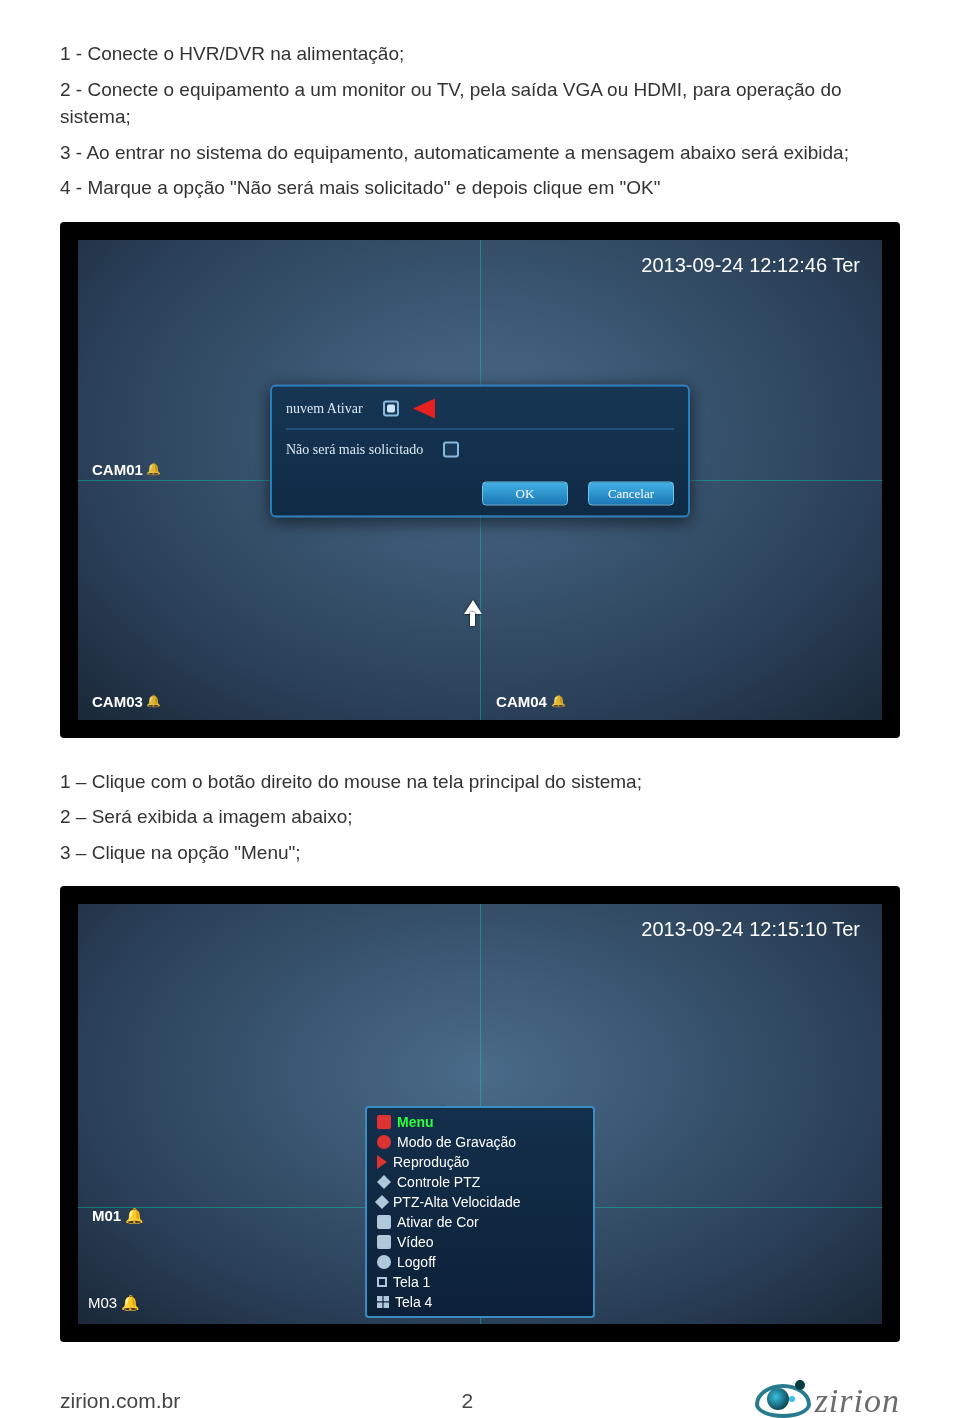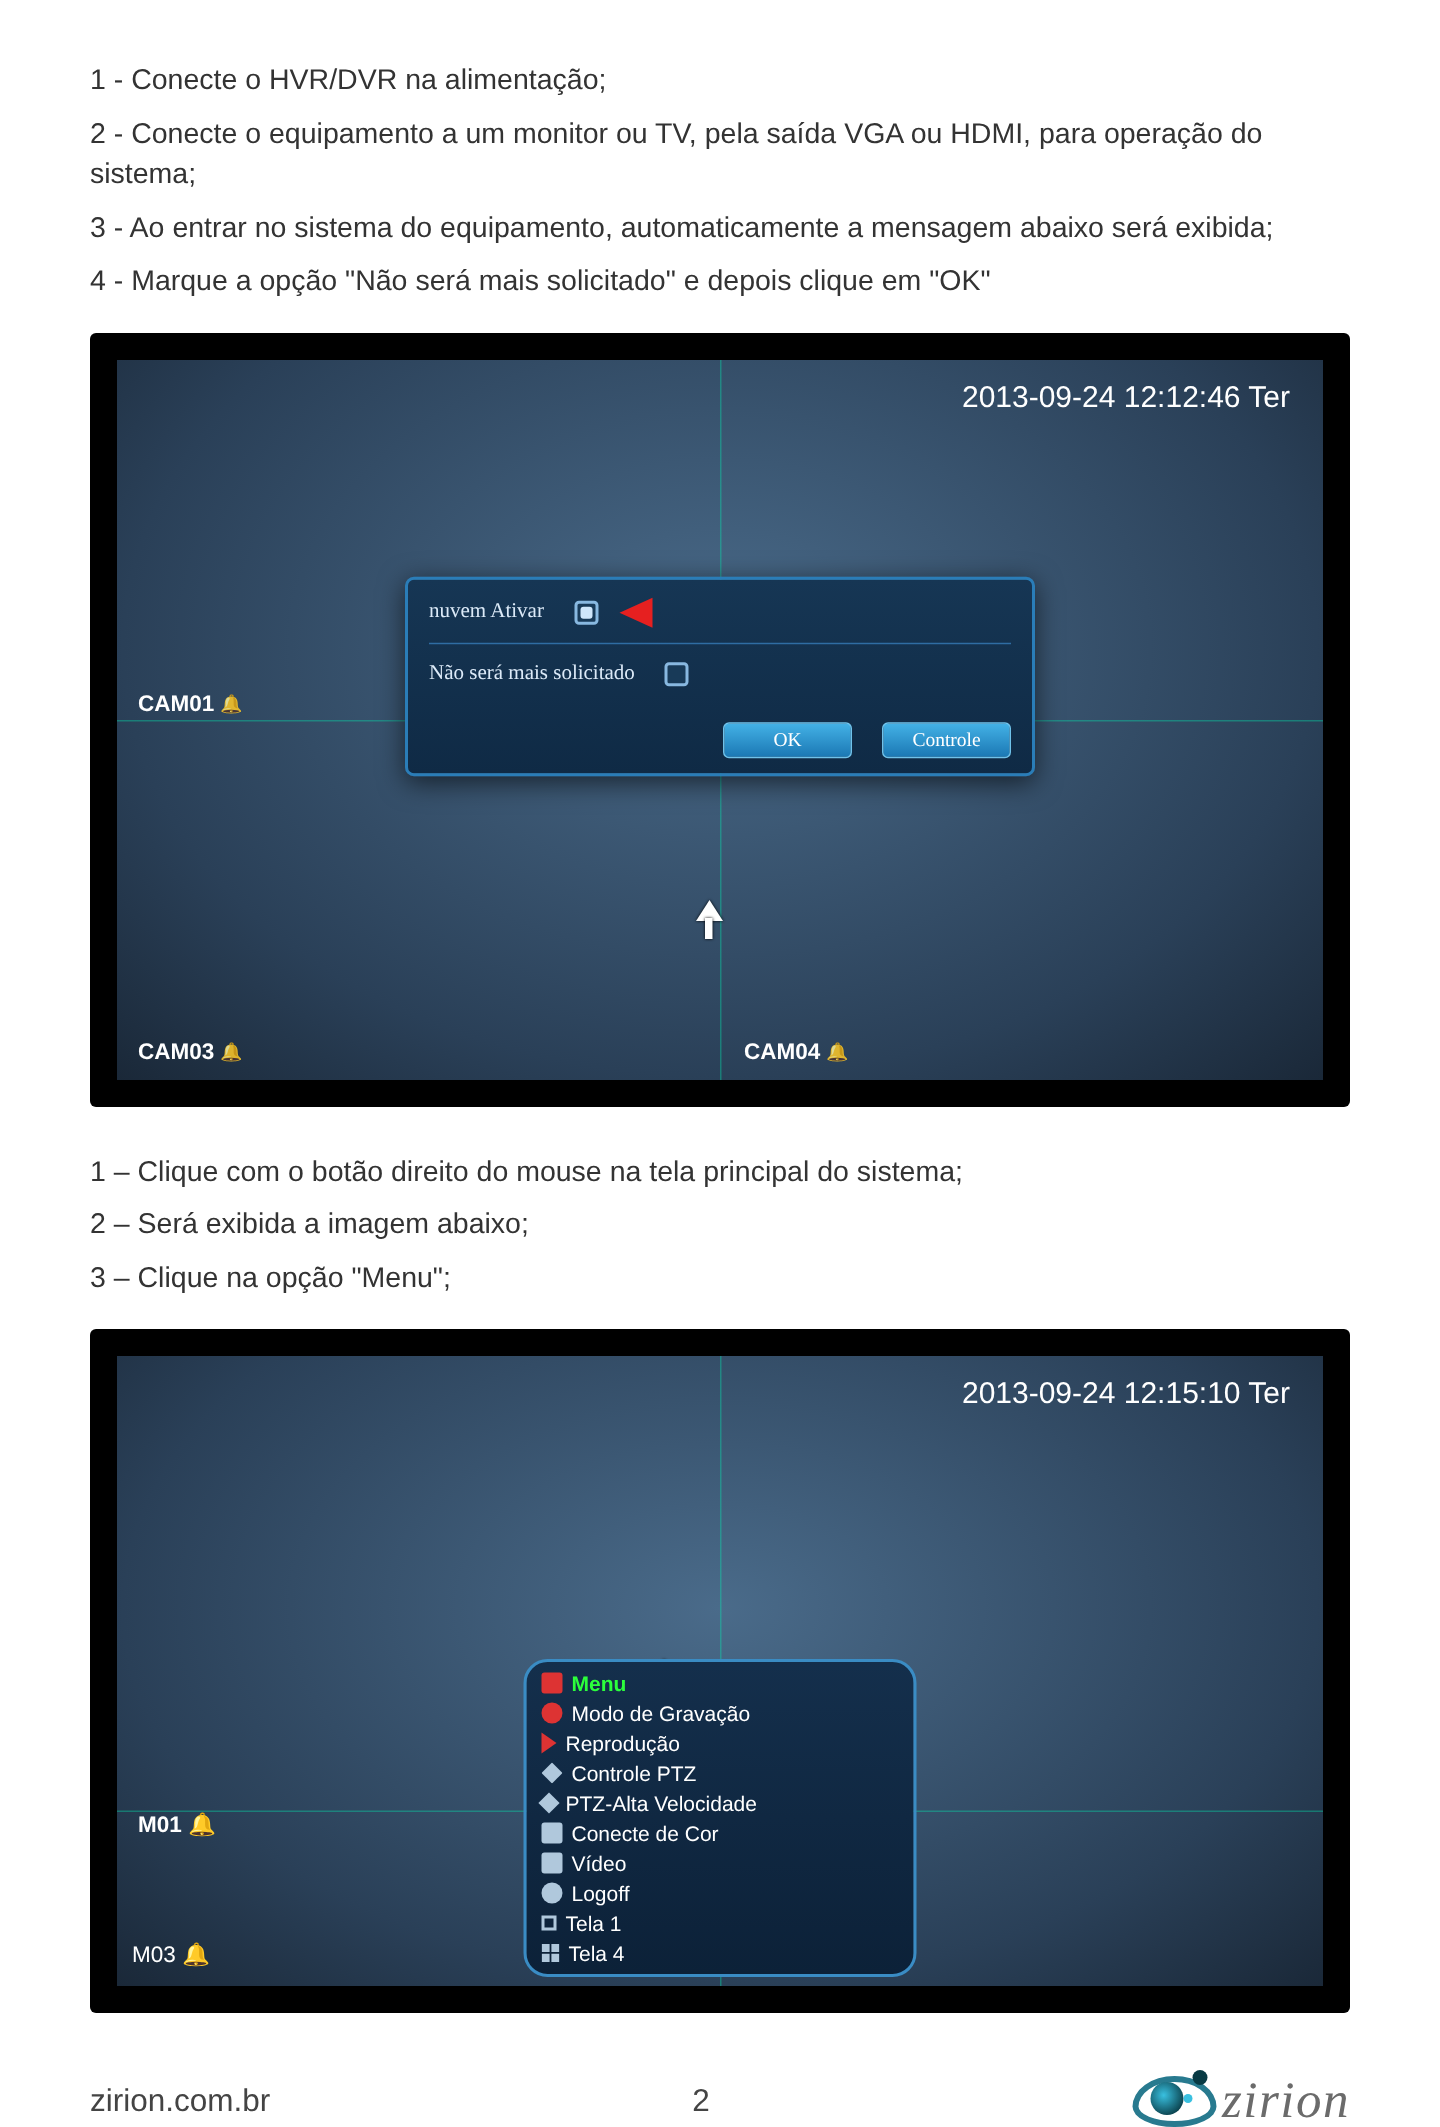--- a/index.html
+++ b/index.html
@@ -153,24 +153,24 @@
       background: #fff;
       position: absolute;
       top: 12px; left: 6px;
       filter: drop-shadow(0 0 1px #000);
     }
     
     .context-menu {
       position: absolute;
       left: 50%; top: 48%;
       transform: translateX(-50%);
-      width: 262px;
+      width: 230px;
       background: linear-gradient(#142f4c, #0c2138);
       border: 2px solid #3a8cc4;
-      border-radius: 16px;
+      border-radius: 4px;
       padding: 4px 0;
     }
     .menu-item {
       display: flex;
       align-items: center;
       gap: 6px;
       padding: 2px 10px;
       font-size: 14px;
       color: #fff;
     }
@@ -290,21 +290,21 @@
             <span class="checkbox"></span>
             <span class="red-arrow"></span>
           </div>
           <div class="divider"></div>
           <div class="row2">
             <span class="row-label">Não será mais solicitado</span>
             <span class="checkbox" style="background:#183a58"></span>
           </div>
           <div class="dlg-buttons">
             <div class="dlg-btn">OK</div>
-            <div class="dlg-btn">Controle</div>
+            <div class="dlg-btn">Cancelar</div>
           </div>
         </div>
       </div>
       <div class="cursor1">
         <div class="cursor-arrow"></div>
         <div class="cursor-tail"></div>
       </div>
     </div>
   </div>
 </div>
@@ -344,21 +344,21 @@
         <div class="menu-item">
             <span class="micon ptz"></span>
             <span class="mlabel">Controle PTZ</span>
           </div>
         <div class="menu-item">
             <span class="micon speed"></span>
             <span class="mlabel">PTZ-Alta Velocidade</span>
           </div>
         <div class="menu-item">
             <span class="micon color"></span>
-            <span class="mlabel">Conecte de Cor</span>
+            <span class="mlabel">Ativar de Cor</span>
           </div>
         <div class="menu-item">
             <span class="micon video"></span>
             <span class="mlabel">Vídeo</span>
           </div>
         <div class="menu-item">
             <span class="micon logoff"></span>
             <span class="mlabel">Logoff</span>
           </div>
         <div class="menu-item">

